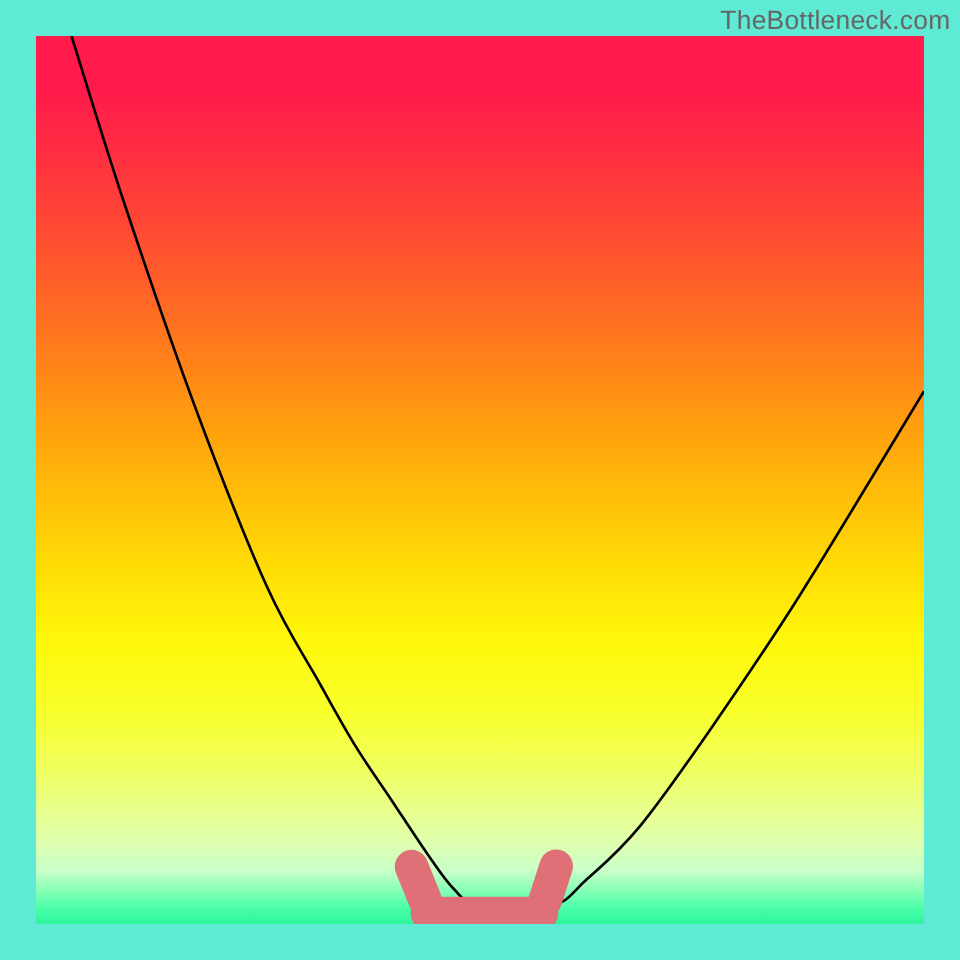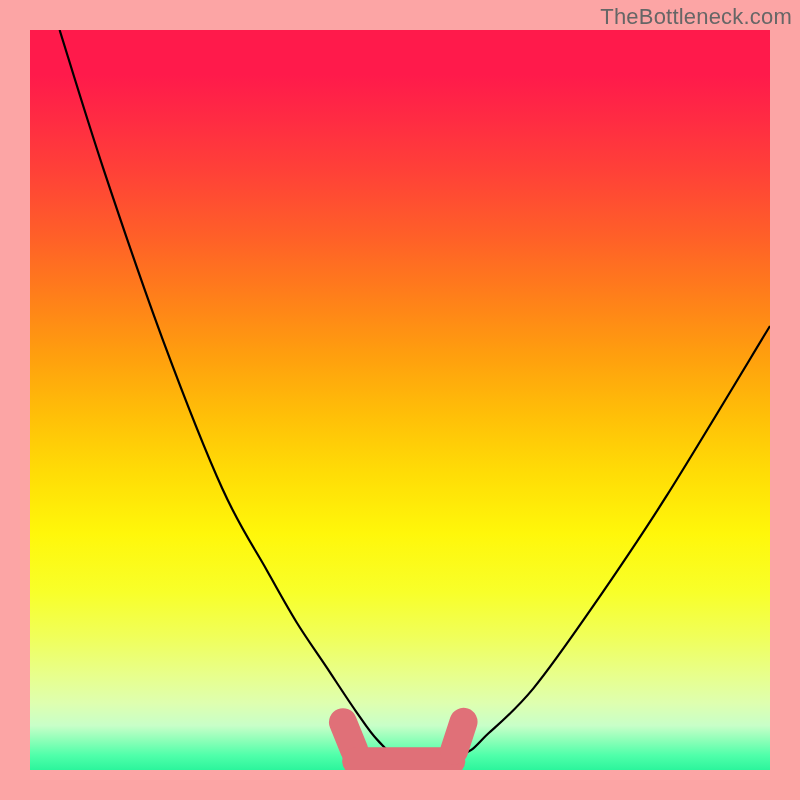--- a/index.html
+++ b/index.html
@@ -1,21 +1,21 @@
 <!DOCTYPE html>
 <html><head>
 <meta charset="utf-8">
 <style>
   * { margin: 0; padding: 0; box-sizing: border-box; }
   html, body { width: 800px; height: 800px; overflow: hidden; background: #000; }
   .frame {
     position: relative;
     width: 800px;
     height: 800px;
-    background: #fca5a5;
+    background: #5eead4;
   }
   .watermark {
     position: absolute;
     top: 4px;
     right: 8px;
     font-family: Arial, Helvetica, sans-serif;
     font-size: 22px;
     color: #666;
     letter-spacing: 0.2px;
     z-index: 20;

